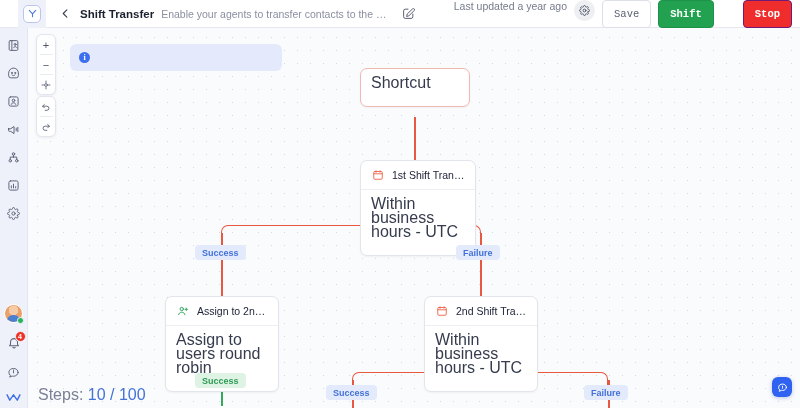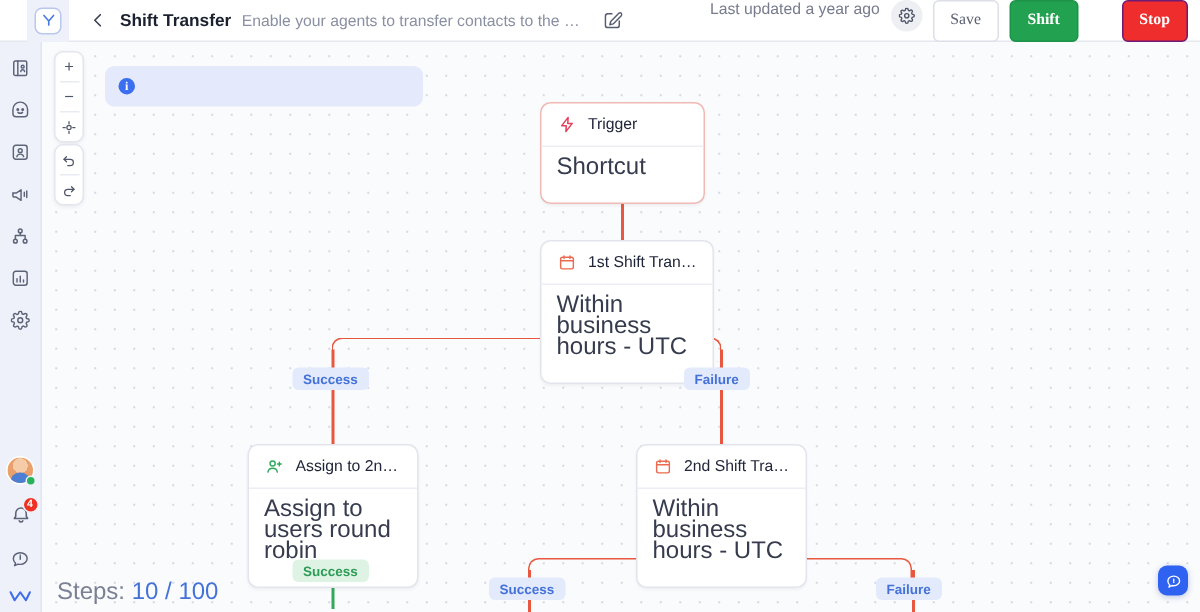--- a/index.html
+++ b/index.html
@@ -55,21 +55,21 @@
   .updated-text { font-size: 10.5px; color: #767c8d; white-space: nowrap; }
   .gear-btn {
     width: 21px; height: 21px; border-radius: 50%;
     background: #eeeff3;
     display: flex; align-items: center; justify-content: center; cursor: pointer;
   }
   .btn {
     height: 28px; border-radius: 4px; font-size: 10.5px;
     display: flex; align-items: center; justify-content: center;
     padding: 0 11px; cursor: pointer; white-space: nowrap;
-    font-family: Liberation Serif, serif;
+    font-family: Liberation Mono, monospace;
   }
   .btn-save { background: #fff; color: #5b6173; border: 1px solid #dcdfe7; }
   .btn-test { background: #22a150; color: #fff; border: 1px solid #1d9349; font-weight: bold; }
   .btn-stop { background: #f02d2d; color: #fff; border: 1px solid #701a75; font-weight: bold; margin-left: 22px; }
 
   
   .body-row { flex: 1; display: flex; min-height: 0; position: relative; }
 
   
   .rail {
@@ -388,28 +388,20 @@
       <div class="conn v" style="left:452px; top:205px; height:63px;"></div>
 
       <div class="conn v green" style="left:193px; top:318px; height:60px;"></div>
 
       <div class="conn v" style="left:452px; top:322px; height:22px;"></div>
       <div class="elbow" style="left:324px; top:344px; width:256px; height:16px;"></div>
       <div class="conn v" style="left:324px; top:352px; height:28px;"></div>
       <div class="conn v" style="left:580px; top:352px; height:28px;"></div>
 
       <div class="node accent" style="left:332px; top:40px; width:110px;">
-        <div class="node-head">
-          <span class="node-ico">
-            <svg width="12" height="12" viewBox="0 0 24 24" fill="none" stroke="#e5405c" stroke-width="2" stroke-linecap="round" stroke-linejoin="round">
-              <path d="M13.5 2.5L5 13.5h6L10.5 21.5 19 10.5h-6z"></path>
-            </svg>
-          </span>
-          <span class="node-title">Trigger</span>
-        </div>
         <div class="node-body">Shortcut</div>
       </div>
 
       <div class="node" style="left:332px; top:132px; width:116px;">
         <div class="node-head">
           <span class="node-ico">
             <svg width="12" height="12" viewBox="0 0 24 24" fill="none" stroke="#ec6a4f" stroke-width="1.9" stroke-linecap="round" stroke-linejoin="round">
               <rect x="3.5" y="5" width="17" height="15.5" rx="2.4"></rect>
               <path d="M3.5 9.6h17M8 3.4v3.2M16 3.4v3.2"></path>
             </svg>

